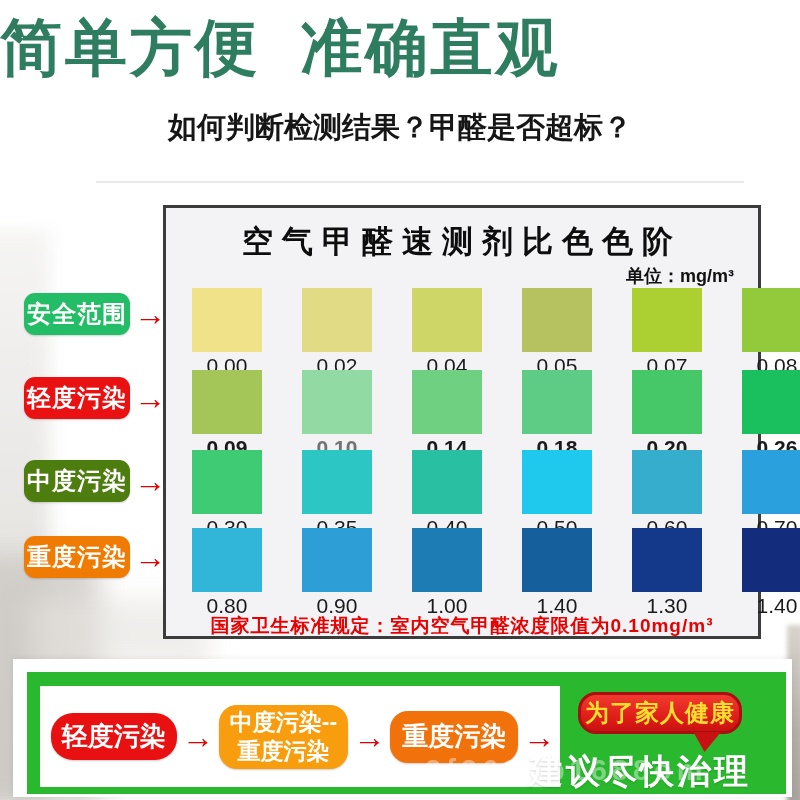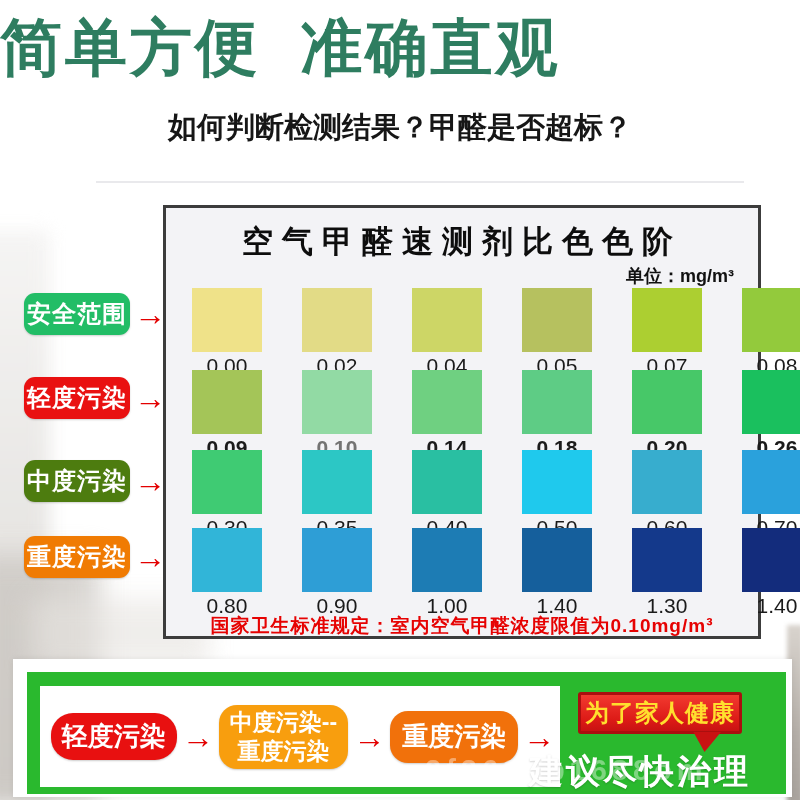--- a/index.html
+++ b/index.html
@@ -51,21 +51,21 @@
   .banner-white{position:absolute;left:13px;top:14px;width:520px;height:101px;background:#ffffff;
     display:flex;align-items:center;padding-left:11px;box-sizing:border-box;}
   .flow-pill{display:flex;flex-direction:column;align-items:center;justify-content:center;
     color:#fff;font-weight:700;box-shadow:0 1px 2px rgba(0,0,0,.2);}
   .flow-pill-1{width:130px;height:47px;border-radius:22px;font-size:26px;}
   .flow-pill-2{width:134px;height:64px;border-radius:18px;font-size:23px;line-height:1.25;}
   .flow-pill-3{width:132px;height:52px;border-radius:18px;font-size:26px;}
   .flow-arrow{font-size:32px;font-weight:700;color:#e30000;margin:0 5px;line-height:1;}
   .ribbon{position:absolute;left:551px;top:20px;width:164px;height:42px;
     background:linear-gradient(180deg,#f23a30 0%,#dc1a16 70%,#c81212 100%);
-    border:3px solid #aa0f0f;border-radius:3px;box-sizing:border-box;
+    border:3px solid #aa0f0f;border-radius:18px;box-sizing:border-box;
     display:flex;align-items:center;justify-content:center;
     color:#ffdf2e;font-size:24px;font-weight:700;letter-spacing:1px;}
   .ribbon-tail{position:absolute;left:664px;top:60px;width:30px;height:20px;
     background:#c81212;clip-path:polygon(8% 0,100% 0,45% 100%);}
   .watermark{position:absolute;left:398px;top:82px;font-size:29px;font-weight:700;
     color:rgba(255,255,255,.40);letter-spacing:5px;white-space:nowrap;}
   .conclusion{position:absolute;left:502px;top:77px;font-size:34px;font-weight:700;
     color:#ffffff;letter-spacing:3px;text-shadow:0 1px 2px rgba(0,0,0,.18);white-space:nowrap;}
 </style>
 </head>

